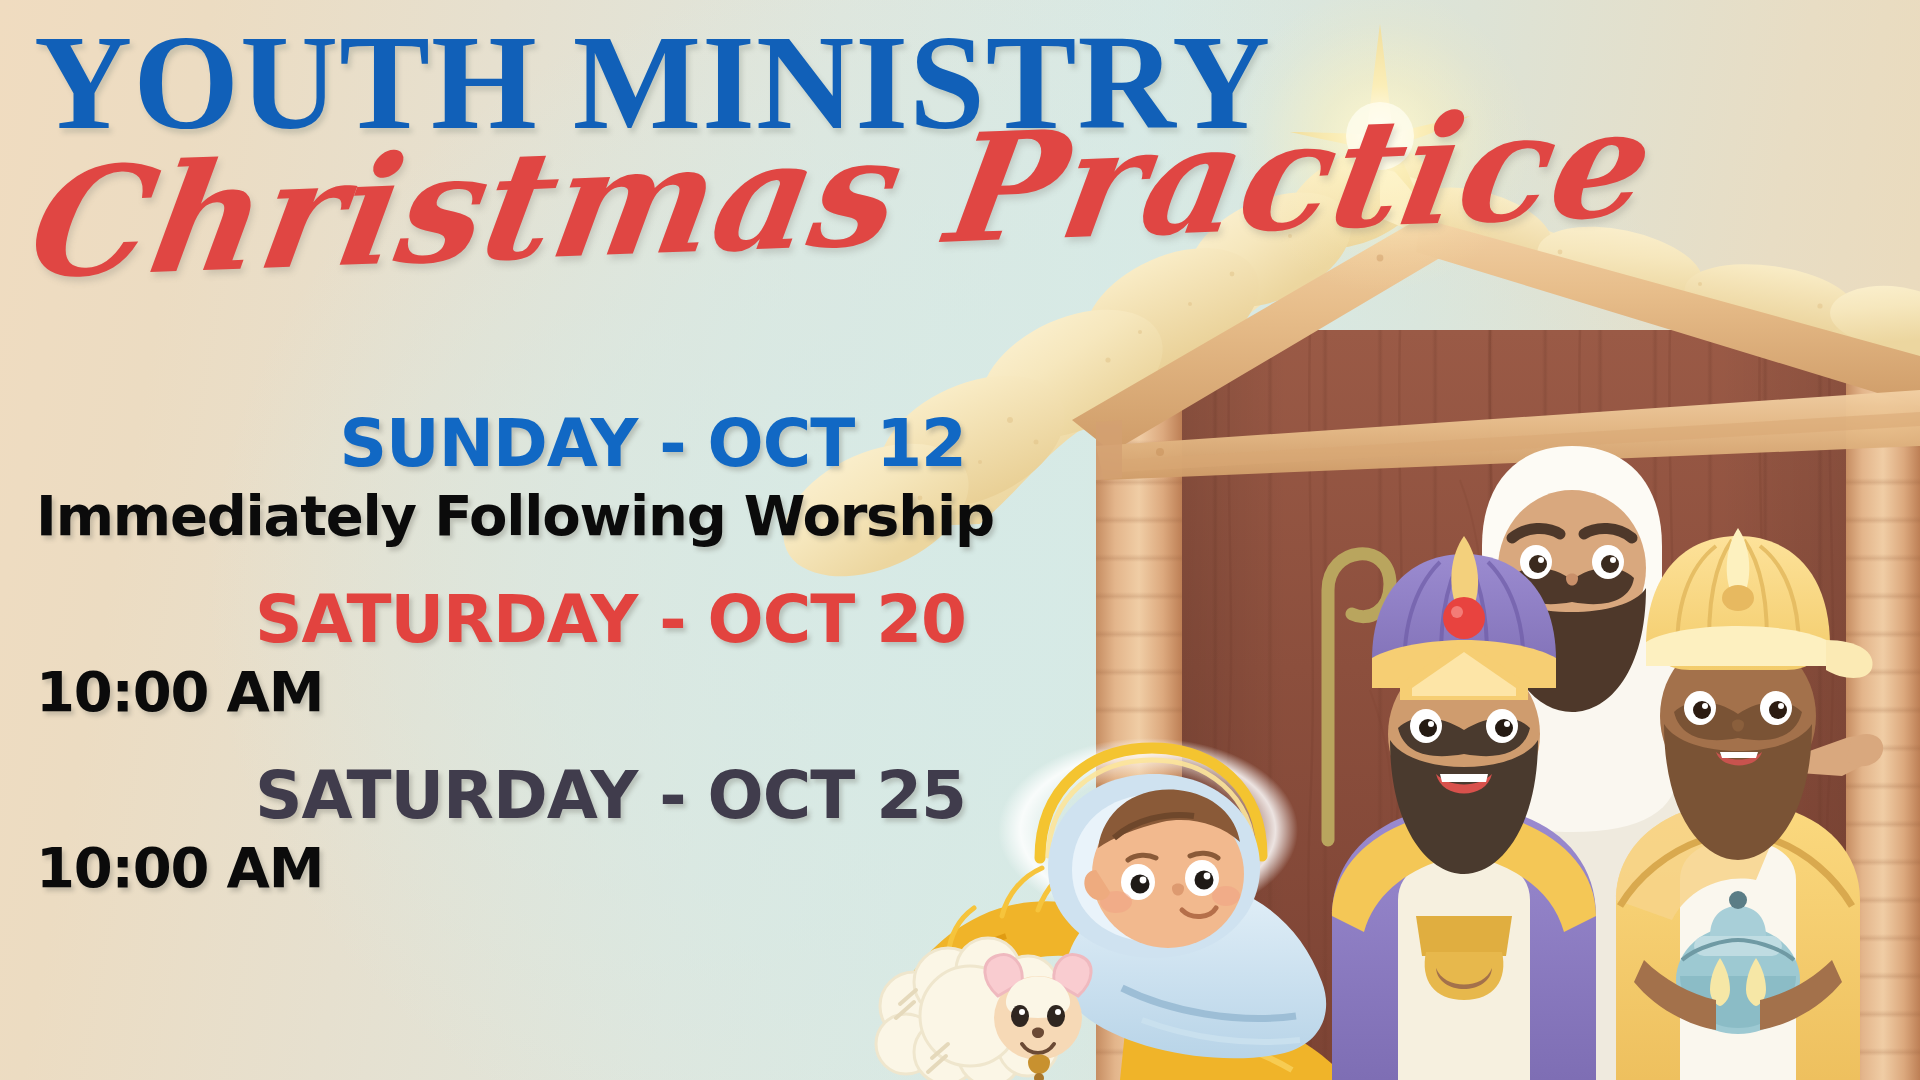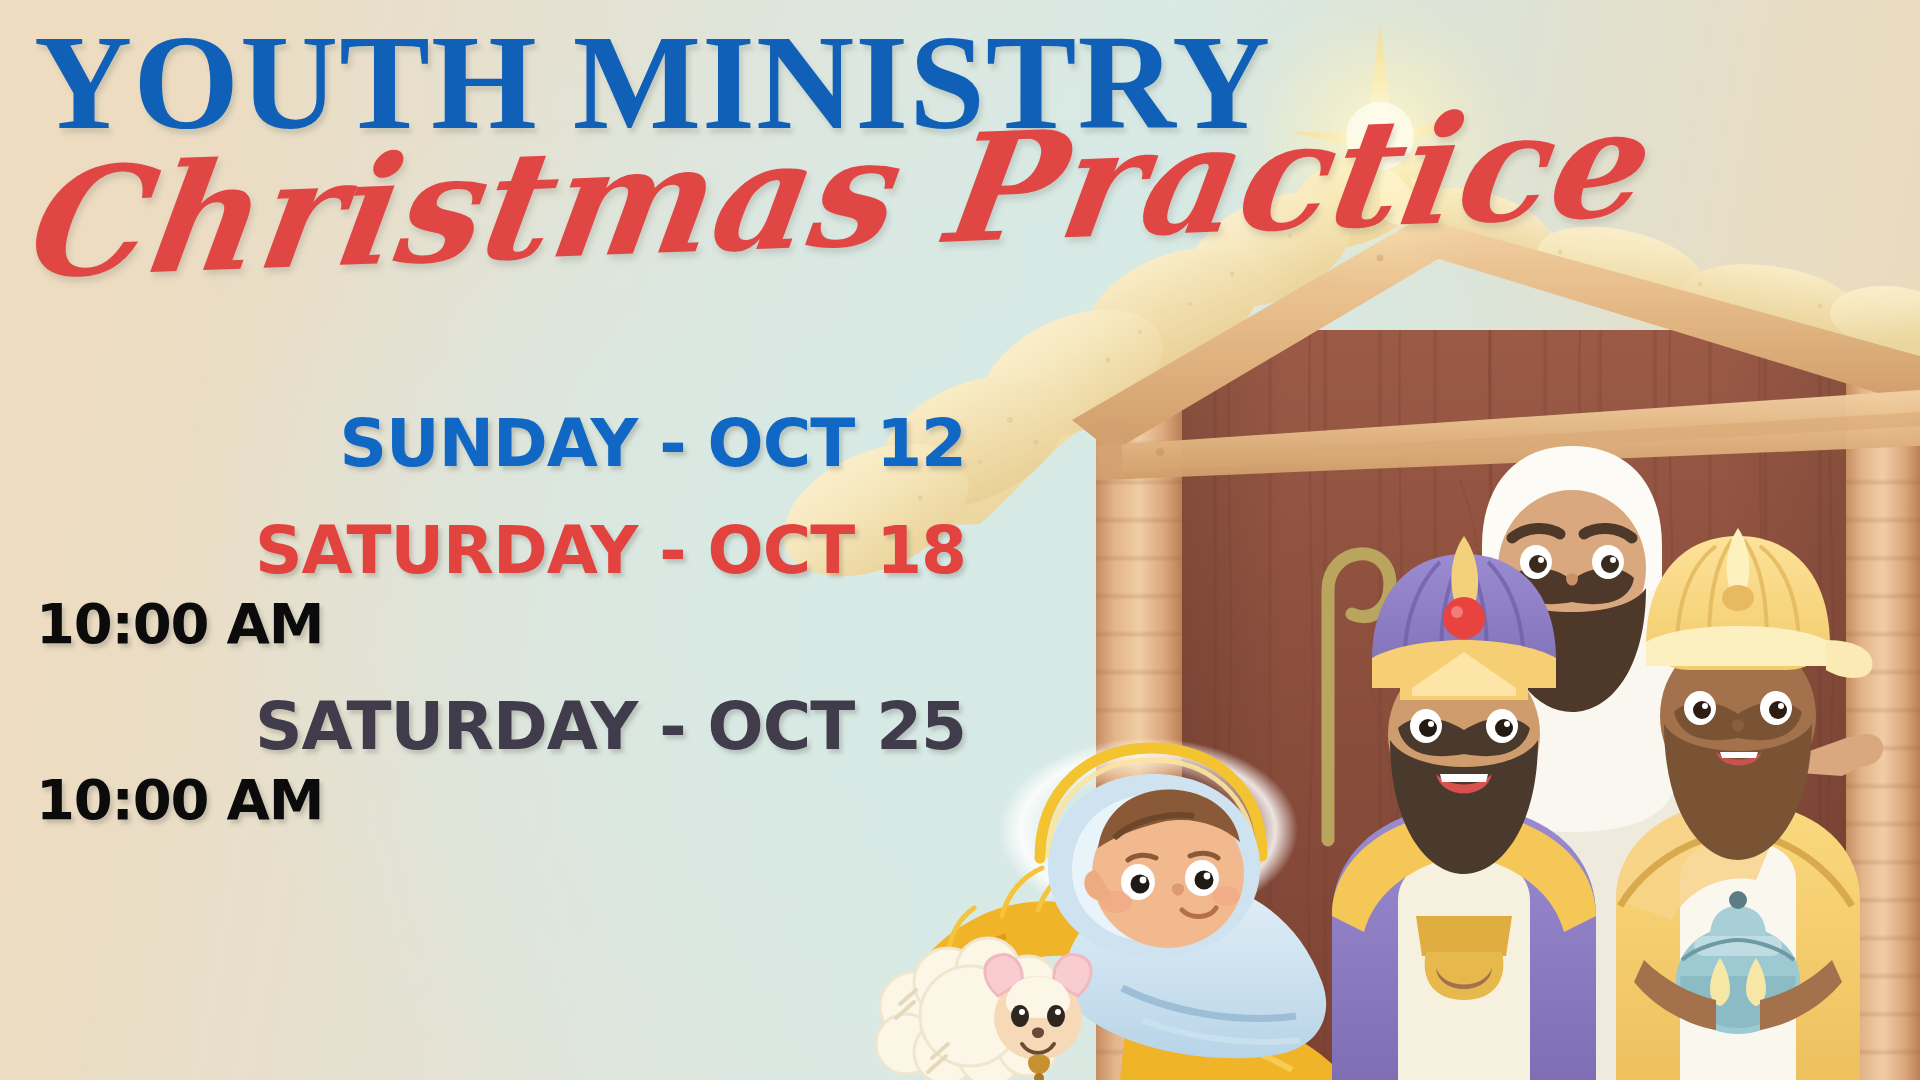--- a/index.html
+++ b/index.html
@@ -470,24 +470,25 @@
 
   <div class="title-wrap">
     <div class="title-main">YOUTH MINISTRY</div>
     <div class="title-script">Christmas Practice</div>
   </div>
 
   <div class="dates">
 
     <div class="date-block">
       <div class="date-head c-blue">SUNDAY - OCT 12</div>
+      <div class="date-sub">Immediately Following Worship</div>
     </div>
 
     <div class="date-block">
-      <div class="date-head c-red">SATURDAY - OCT 18</div>
+      <div class="date-head c-red">SATURDAY - OCT 20</div>
       <div class="date-sub">10:00 AM</div>
     </div>
 
     <div class="date-block">
       <div class="date-head c-dark">SATURDAY - OCT 25</div>
       <div class="date-sub">10:00 AM</div>
     </div>
 
   </div>
 </div>

